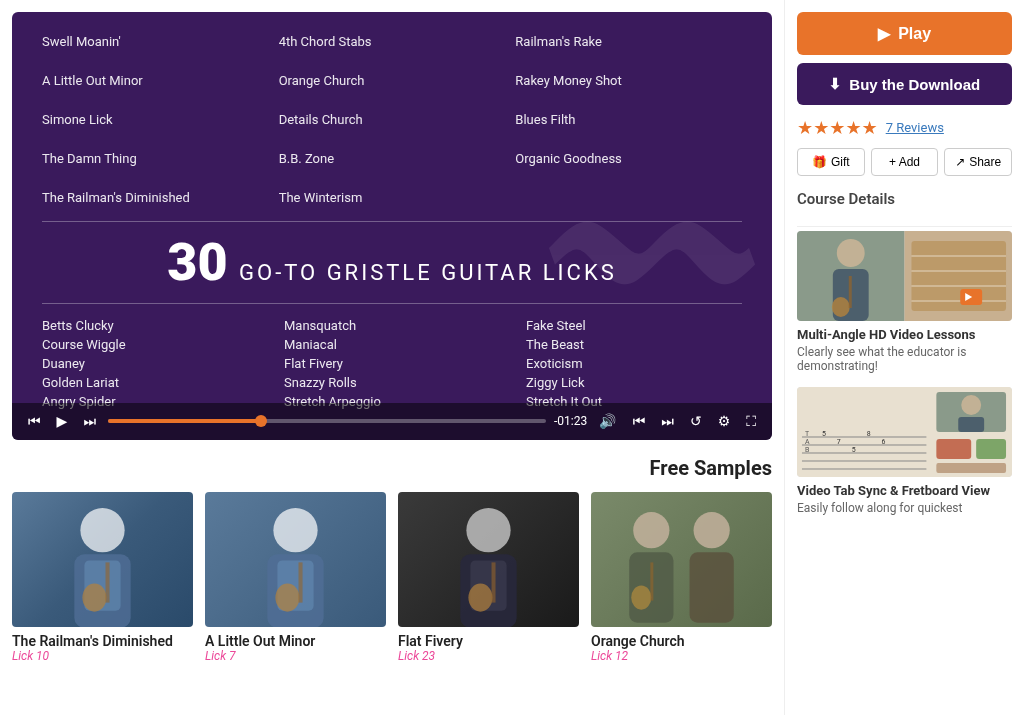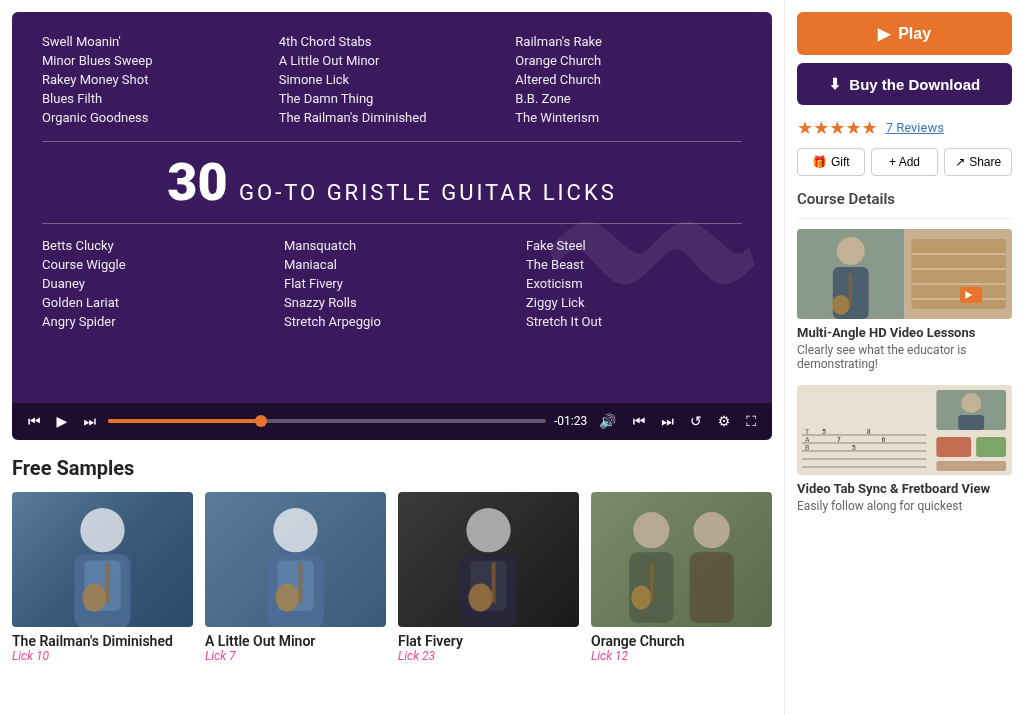--- a/index.html
+++ b/index.html
@@ -30,21 +30,21 @@
     }
 
     .video-content {
       padding: 20px 30px;
       color: #fff;
     }
 
     .licks-grid {
       display: grid;
       grid-template-columns: repeat(3, 1fr);
-      gap: 0 10px;
+      gap: 20px 10px;
       font-size: 13px;
       color: rgba(255,255,255,0.9);
       margin-bottom: 10px;
     }
 
     .licks-grid .lick-item {
       padding: 2px 0;
     }
 
     .title-banner {
@@ -136,20 +136,21 @@
     
     .free-samples {
       margin-top: 16px;
     }
 
     .free-samples h2 {
       font-size: 20px;
       font-weight: 700;
       margin-bottom: 12px;
       color: #222;
+      text-align: right;
     }
 
     .samples-grid {
       display: grid;
       grid-template-columns: repeat(4, 1fr);
       gap: 12px;
     }
 
     .sample-card {
       cursor: pointer;
@@ -260,22 +261,22 @@
       display: flex;
       align-items: center;
       justify-content: center;
       gap: 4px;
     }
 
     .course-details h3 {
       font-size: 15px;
       font-weight: 600;
       color: #444;
-      margin-bottom: 10px;
-      padding-bottom: 10px;
+      margin-bottom: 4px;
+      padding-bottom: 18px;
       border-bottom: 1px solid #eee;
     }
 
     .detail-item {
       margin-bottom: 14px;
     }
 
     .detail-thumbnail {
       width: 100%;
       height: 90px;
@@ -319,26 +320,25 @@
     <div class="video-player">
 
       <div class="swirl-bg">〰</div>
 
       <div class="video-content">
 
         <div class="licks-grid">
           <span class="lick-item">Swell Moanin'</span>
           <span class="lick-item">4th Chord Stabs</span>
           <span class="lick-item">Railman's Rake</span>
-          <span class="lick-item">Minor Blues Sweep</span>
           <span class="lick-item">A Little Out Minor</span>
           <span class="lick-item">Orange Church</span>
           <span class="lick-item">Rakey Money Shot</span>
           <span class="lick-item">Simone Lick</span>
-          <span class="lick-item">Altered Church</span>
+          <span class="lick-item">Details Church</span>
           <span class="lick-item">Blues Filth</span>
           <span class="lick-item">The Damn Thing</span>
           <span class="lick-item">B.B. Zone</span>
           <span class="lick-item">Organic Goodness</span>
           <span class="lick-item">The Railman's Diminished</span>
           <span class="lick-item">The Winterism</span>
         </div>
 
         <div class="title-banner">
           <span class="big-number">30</span>

